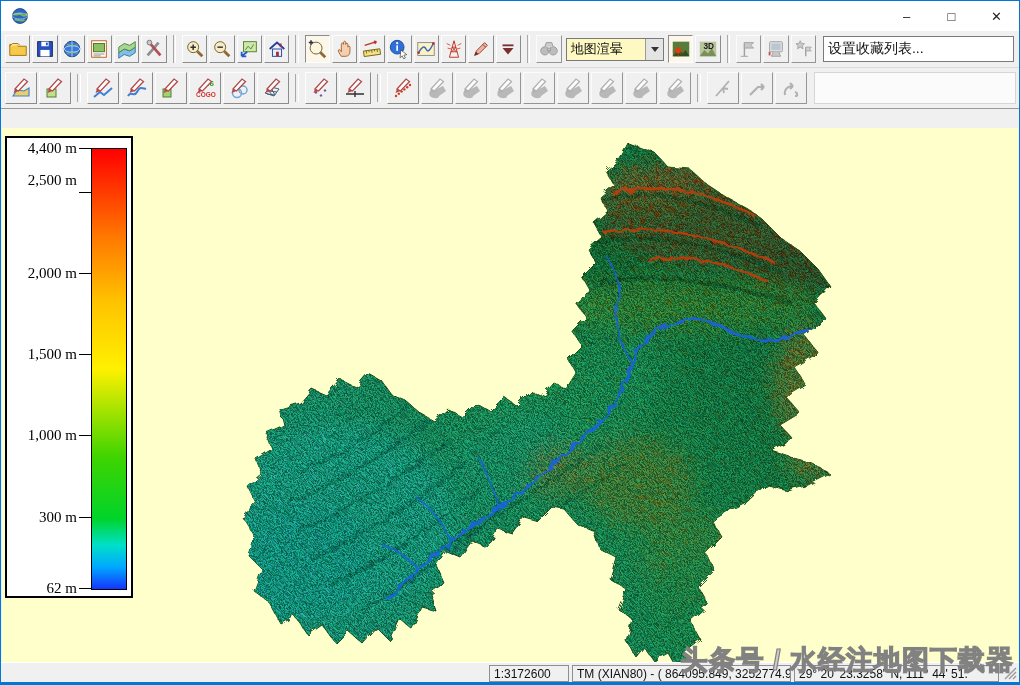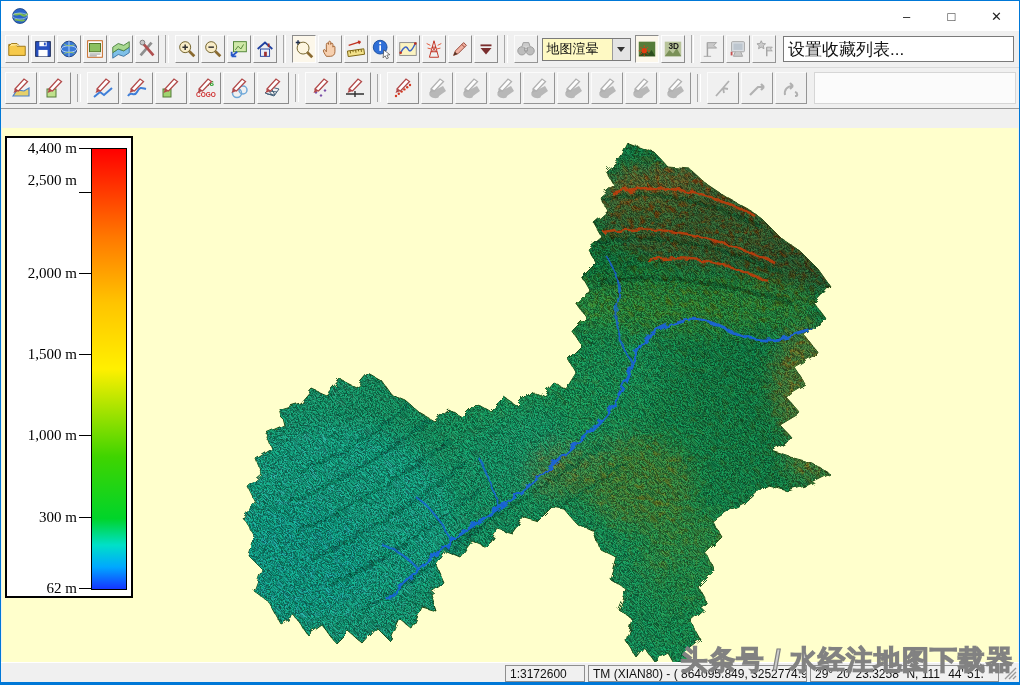--- a/index.html
+++ b/index.html
@@ -26,21 +26,21 @@
   .tb2 .tbtn{width:32px;height:32px;}
   .tbtn.pressed{border-color:#8c8c8c #fdfdfd #fdfdfd #8c8c8c;background:#fcf7ea;}
   .tbtn.disabled{opacity:.9;}
   .sep{width:2px;height:28px;border-left:1px solid #a8a8a8;border-right:1px solid #ffffff;margin:0 5px;}
   .combo{width:118px;height:23px;background:#fef9c3;border:1px solid #7a7a7a;display:flex;align-items:center;
     font-size:13px;color:#111;margin:0 3px;box-sizing:border-box;}
   .combo .val{flex:1;padding-left:4px;white-space:nowrap;overflow:hidden;}
   .combo-btn{width:17px;height:21px;background:#e4e4e4;border-left:1px solid #9a9a9a;display:flex;
     align-items:center;justify-content:center;}
   .combo-btn:after{content:"";border:4px solid transparent;border-top:5px solid #333;margin-top:5px;}
-  .fav{flex:1;height:23px;margin:0 2px 0 6px;border:1px solid #7a7a7a;background:#fff;font-size:17px;
+  .fav{flex:1;height:23px;margin:0 2px 0 6px;border:1px solid #7a7a7a;background:#fff;font-size:14px;
     font-family:"Liberation Sans",sans-serif;color:#111;padding:12px 4px;box-sizing:border-box;}
   .tb2-fill{flex:1;height:30px;background:#fbfbfb;border:1px solid #d6d6d6;margin-left:6px;}
   
   .maparea{position:absolute;left:1px;right:1px;top:127px;height:534px;overflow:hidden;}
   .terrain{position:absolute;left:0;top:0;}
   
   .legend{position:absolute;left:3px;top:8px;width:128px;height:462px;background:#fff;
     border:2px solid #000;box-sizing:border-box;}
   .legend-bar{position:absolute;left:84px;top:10px;width:34px;height:440px;border:1px solid #000;}
   .leg-label{position:absolute;left:0;width:70px;text-align:right;font-family:"Liberation Serif",serif;
@@ -52,21 +52,21 @@
   .sb-line{position:absolute;left:32px;top:18px;width:358px;height:2px;background:#000;}
   .sb-tick{position:absolute;width:2px;background:#000;}
   .sb-label{position:absolute;top:33px;transform:translateX(-50%);font-family:"Liberation Serif",serif;
     font-size:15px;color:#000;white-space:nowrap;}
   
   .watermark{position:absolute;right:5px;top:641px;font-size:27px;font-weight:bold;letter-spacing:1px;
     color:rgba(245,245,245,0.55);-webkit-text-stroke:1.2px rgba(125,125,125,0.95);
     text-shadow:0 0 1px #9a9a9a;z-index:40;pointer-events:none;white-space:nowrap;}
   
   .statusbar{position:absolute;left:0;right:0;top:661px;height:21px;background:#f0f0f0;
-    border-top:1px solid #ffffff;display:flex;align-items:center;font-size:12px;color:#111;padding-left:16px;}
+    border-top:1px solid #ffffff;display:flex;align-items:center;font-size:12px;color:#111;}
   .sfield{height:17px;border:1px solid #8f8f8f;background:#f0f0f0;display:flex;align-items:center;
     padding:0 4px;margin-right:3px;white-space:nowrap;overflow:hidden;box-sizing:border-box;}
   .grip{margin-left:2px;margin-right:2px;}
 </style>
 </head>
 <body>
 
 <div class="window">
 
   <div class="titlebar">

